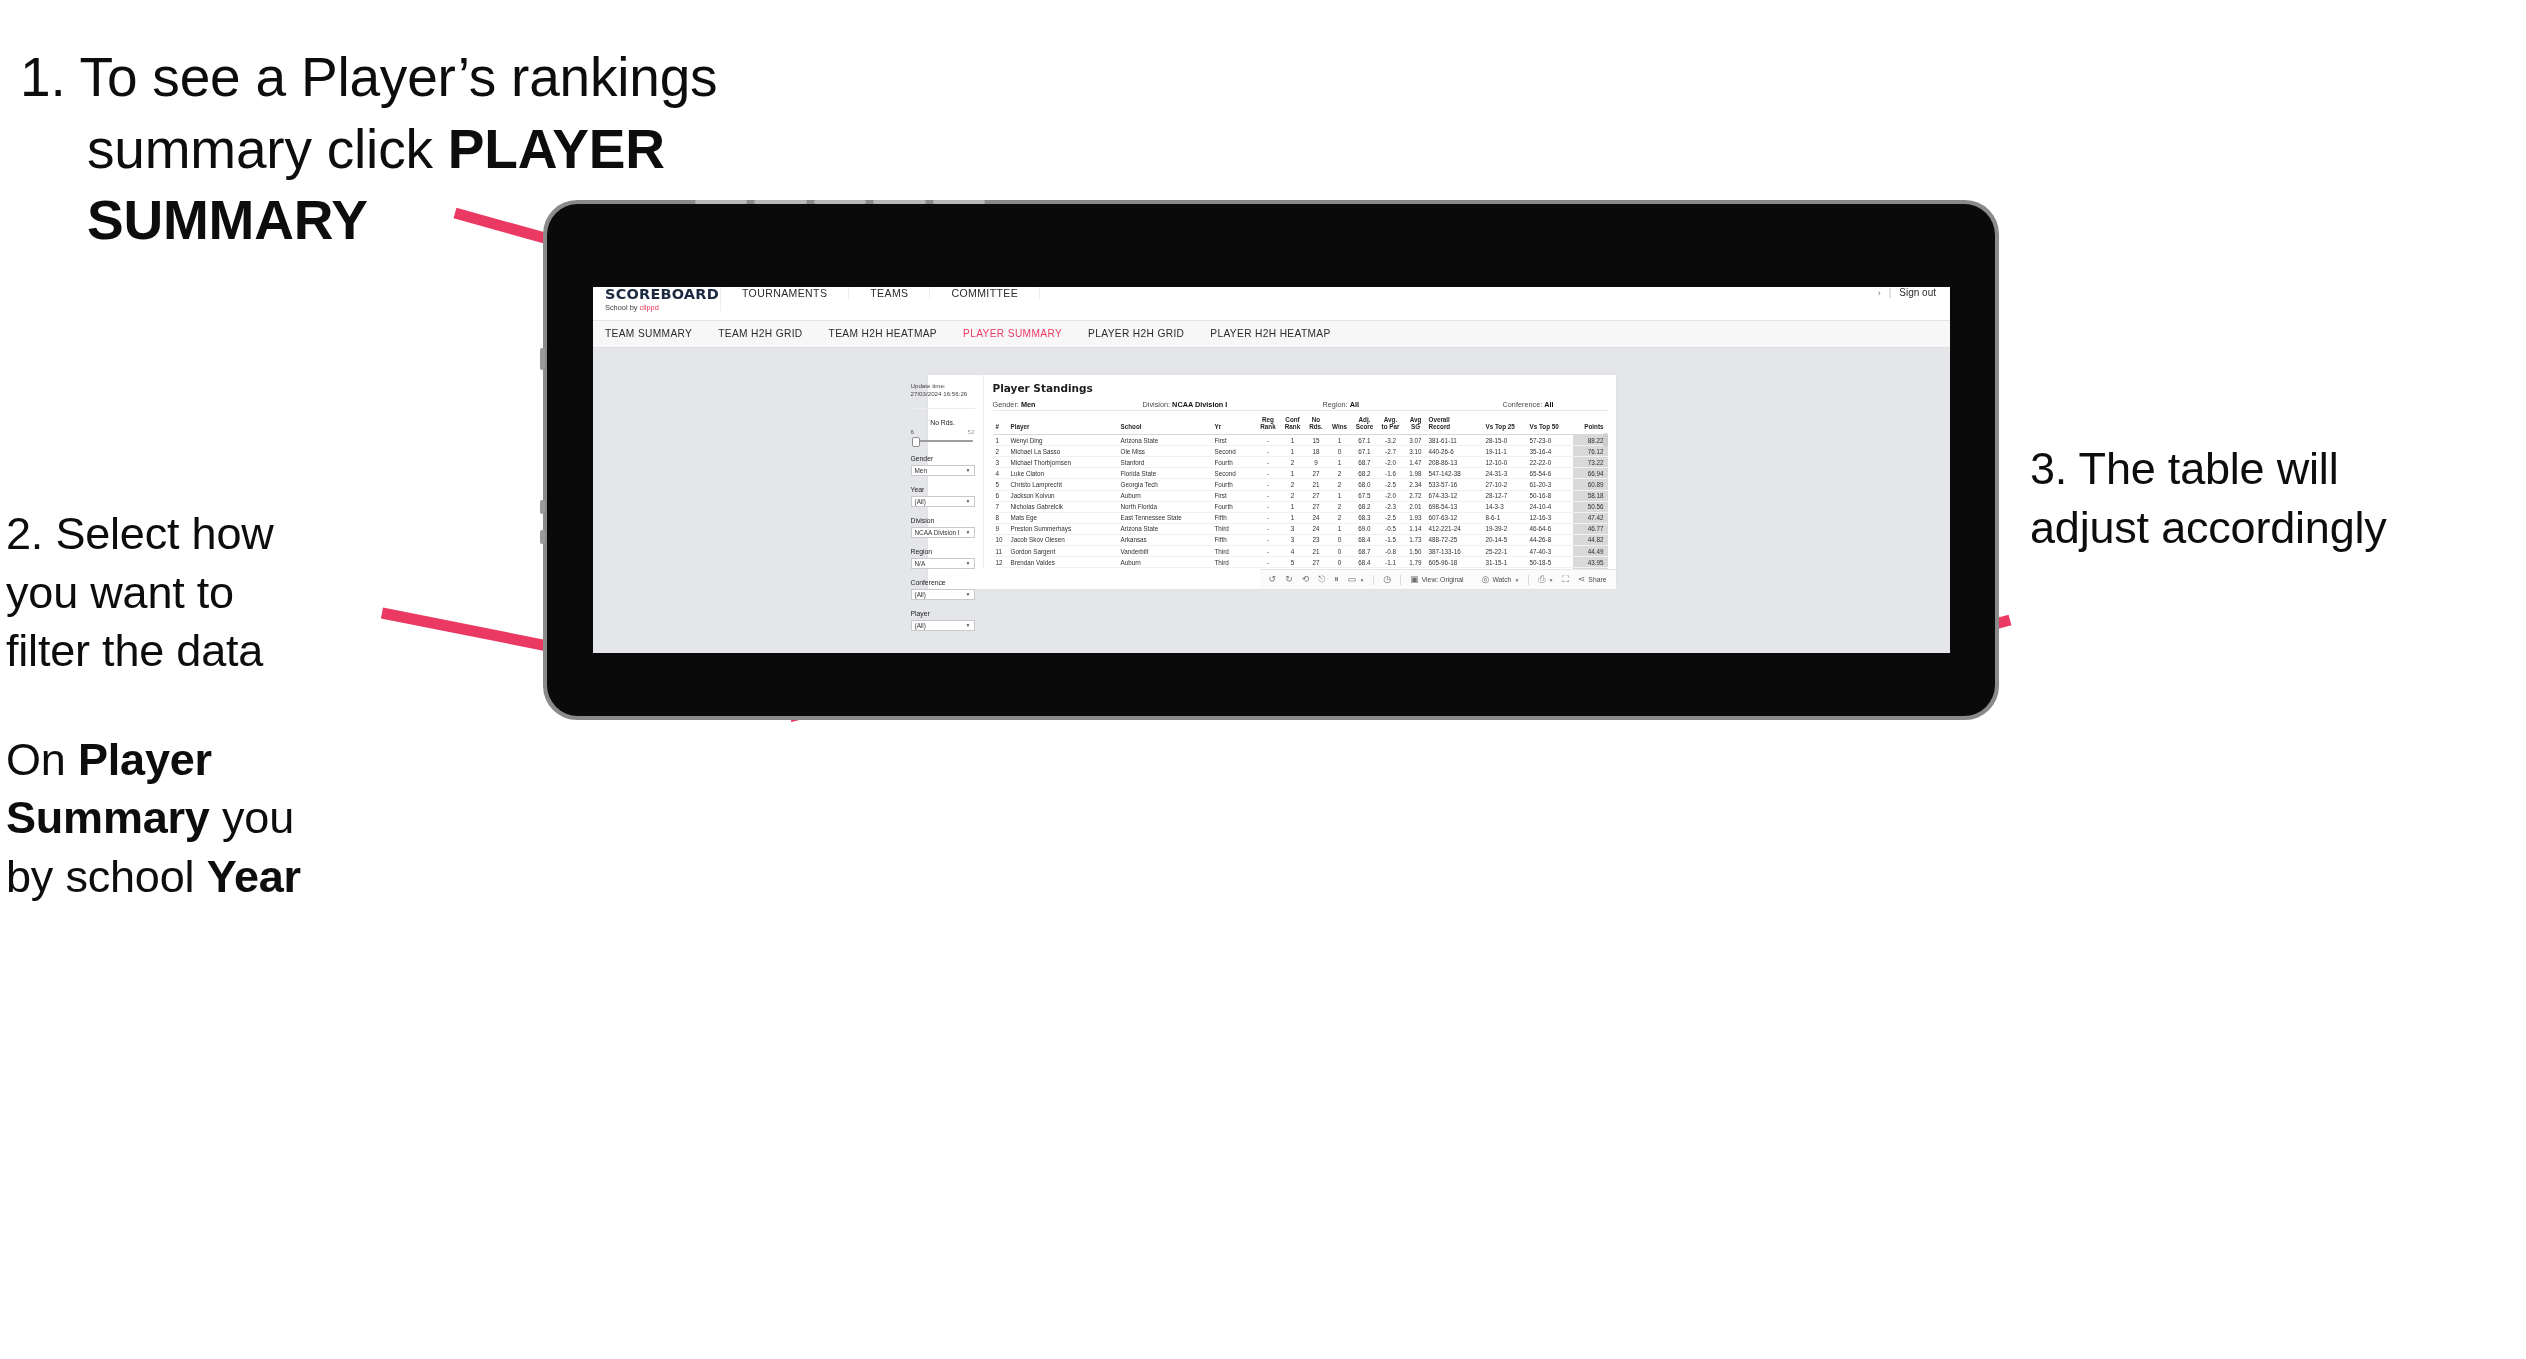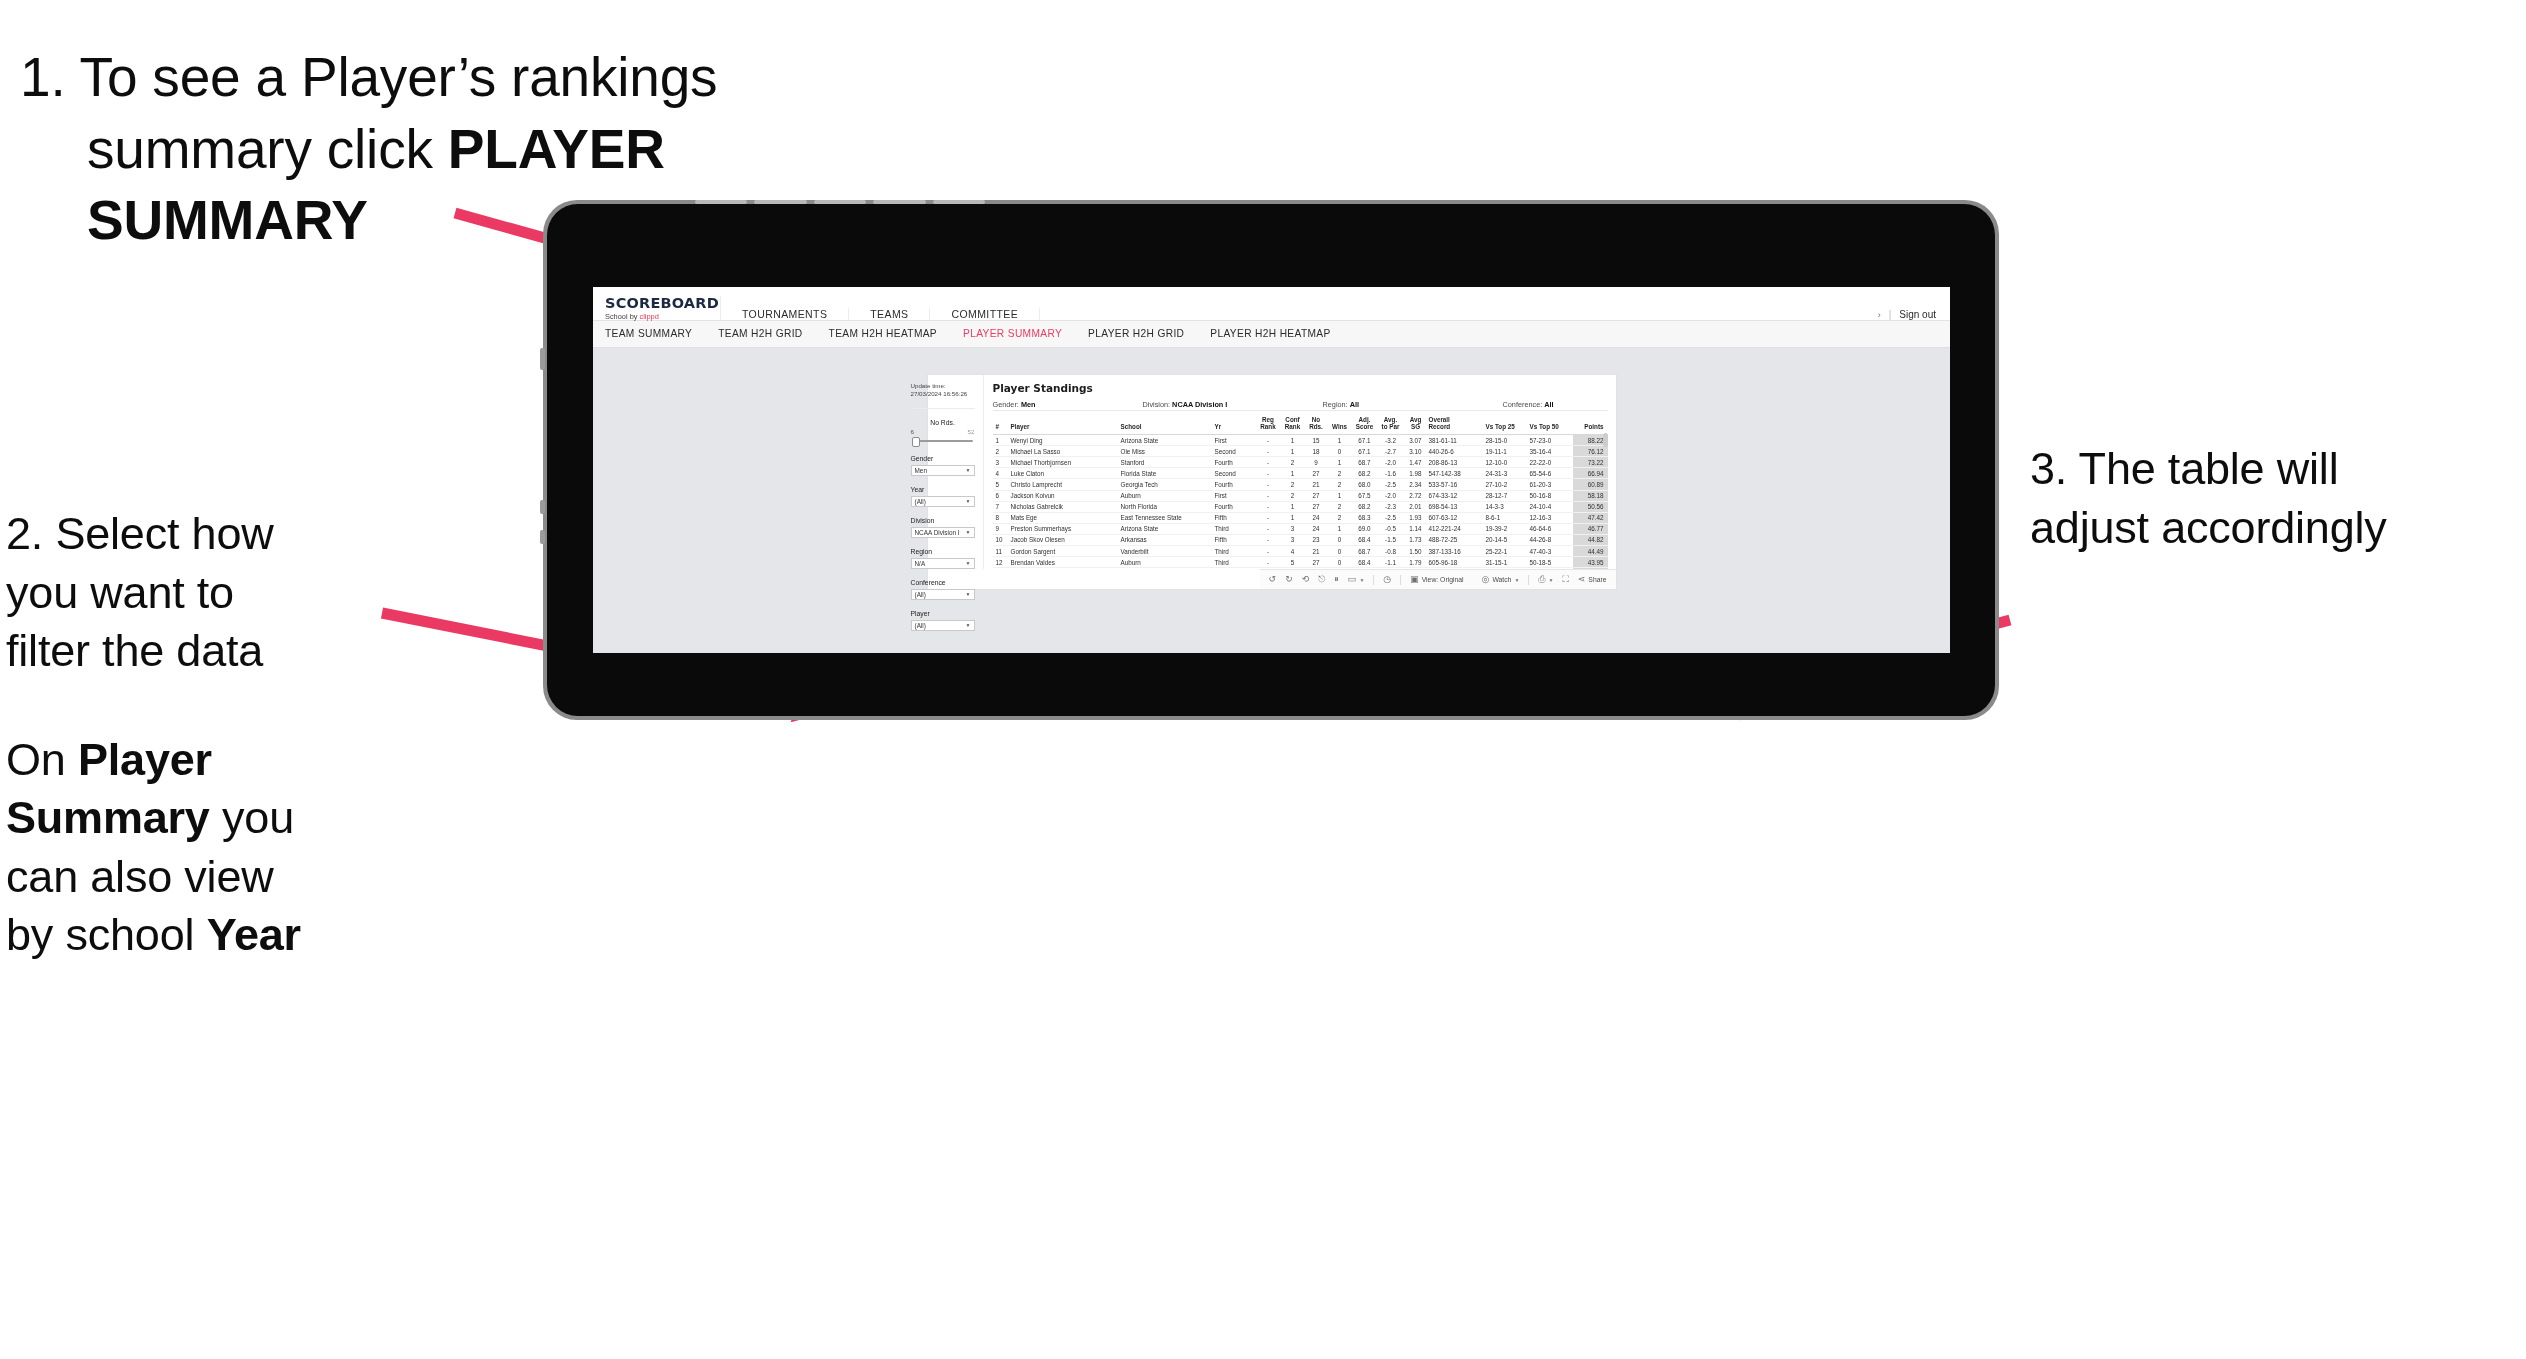--- a/index.html
+++ b/index.html
@@ -118,21 +118,21 @@
     height: 366px;
     background: #e5e6e9;
     overflow: hidden;
   }
 
   
   .app-header {
     height: 33px;
     background: #ffffff;
     display: flex;
-    align-items: flex-end;
+    align-items: flex-start;
     border-bottom: 1px solid #e3e3e3;
   }
   .logo-cell {
     width: 128px;
     display: flex;
     flex-direction: column;
     justify-content: center;
     padding-left: 12px;
     border-right: 1px solid #ededed;
     box-sizing: border-box;
@@ -430,21 +430,20 @@
   <span class="indent b">SUMMARY</span>
 </div>
 
 <div class="callout" id="callout-2">
   <p>2. Select how</p>
   <p>you want to</p>
   <p>filter the data</p>
   <div class="gap"></div>
   <p><span>On </span><span class="b">Player</span></p>
   <p><span class="b">Summary</span><span> you</span></p>
-  <p>can also view</p>
   <p><span>by school </span><span class="b">Year</span></p>
 </div>
 
 <div class="callout" id="callout-3">
   <p>3. The table will</p>
   <p>adjust accordingly</p>
 </div>
 
 <svg class="arrow-svg" style="left:0;top:0;width:2526px;height:1359px;">
   <defs>

